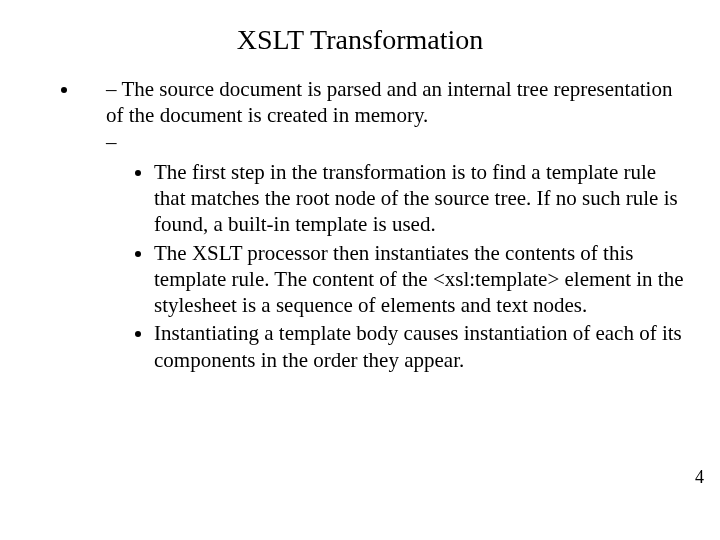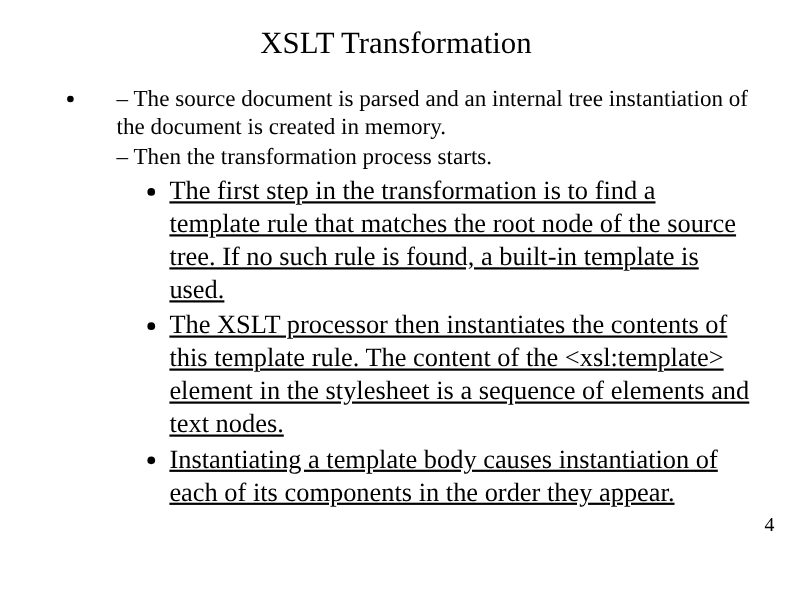--- a/index.html
+++ b/index.html
@@ -38,45 +38,43 @@
     padding-left: 26px;
     font-size: 21px;
   }
   ul.lvl2 > li::before {
     content: "–  ";
   }
   ul.lvl3 {
     list-style: disc;
     margin: 4px 0 16px 0;
     padding-left: 48px;
-    font-size: 24px;
-    text-decoration: underline;
+    font-size: 21px;
   }
   ul.lvl3 > li { margin-bottom: 2px; }
   .pagenum {
     position: absolute;
     right: 16px;
     bottom: 52px;
     font-size: 18px;
   }
 </style>
 </head>
 <body>
 
 <div class="slide">
   <h1 class="title">XSLT Transformation</h1>
 
   <ul class="lvl1">
     <li>
       <ul class="lvl2">
         <li>
-          <span>The source document is parsed and an internal tree instantiation of the document is created in memory.</span>
+          <span>The source document is parsed and an internal tree representation of the document is created in memory.</span>
         </li>
         <li>
-          <span>Then the transformation process starts.</span>
           <ul class="lvl3">
             <li>
               <span>The first step in the transformation is to find a template rule that matches the root node of the source tree. If no such rule is found, a built-in template is used.</span>
             </li>
             <li>
               <span>The XSLT processor then instantiates the contents of this template rule. The content of the &lt;xsl:template&gt; element in the stylesheet is a sequence of elements and text nodes.</span>
             </li>
             <li>
               <span>Instantiating a template body causes instantiation of each of its components in the order they appear.</span>
             </li>

